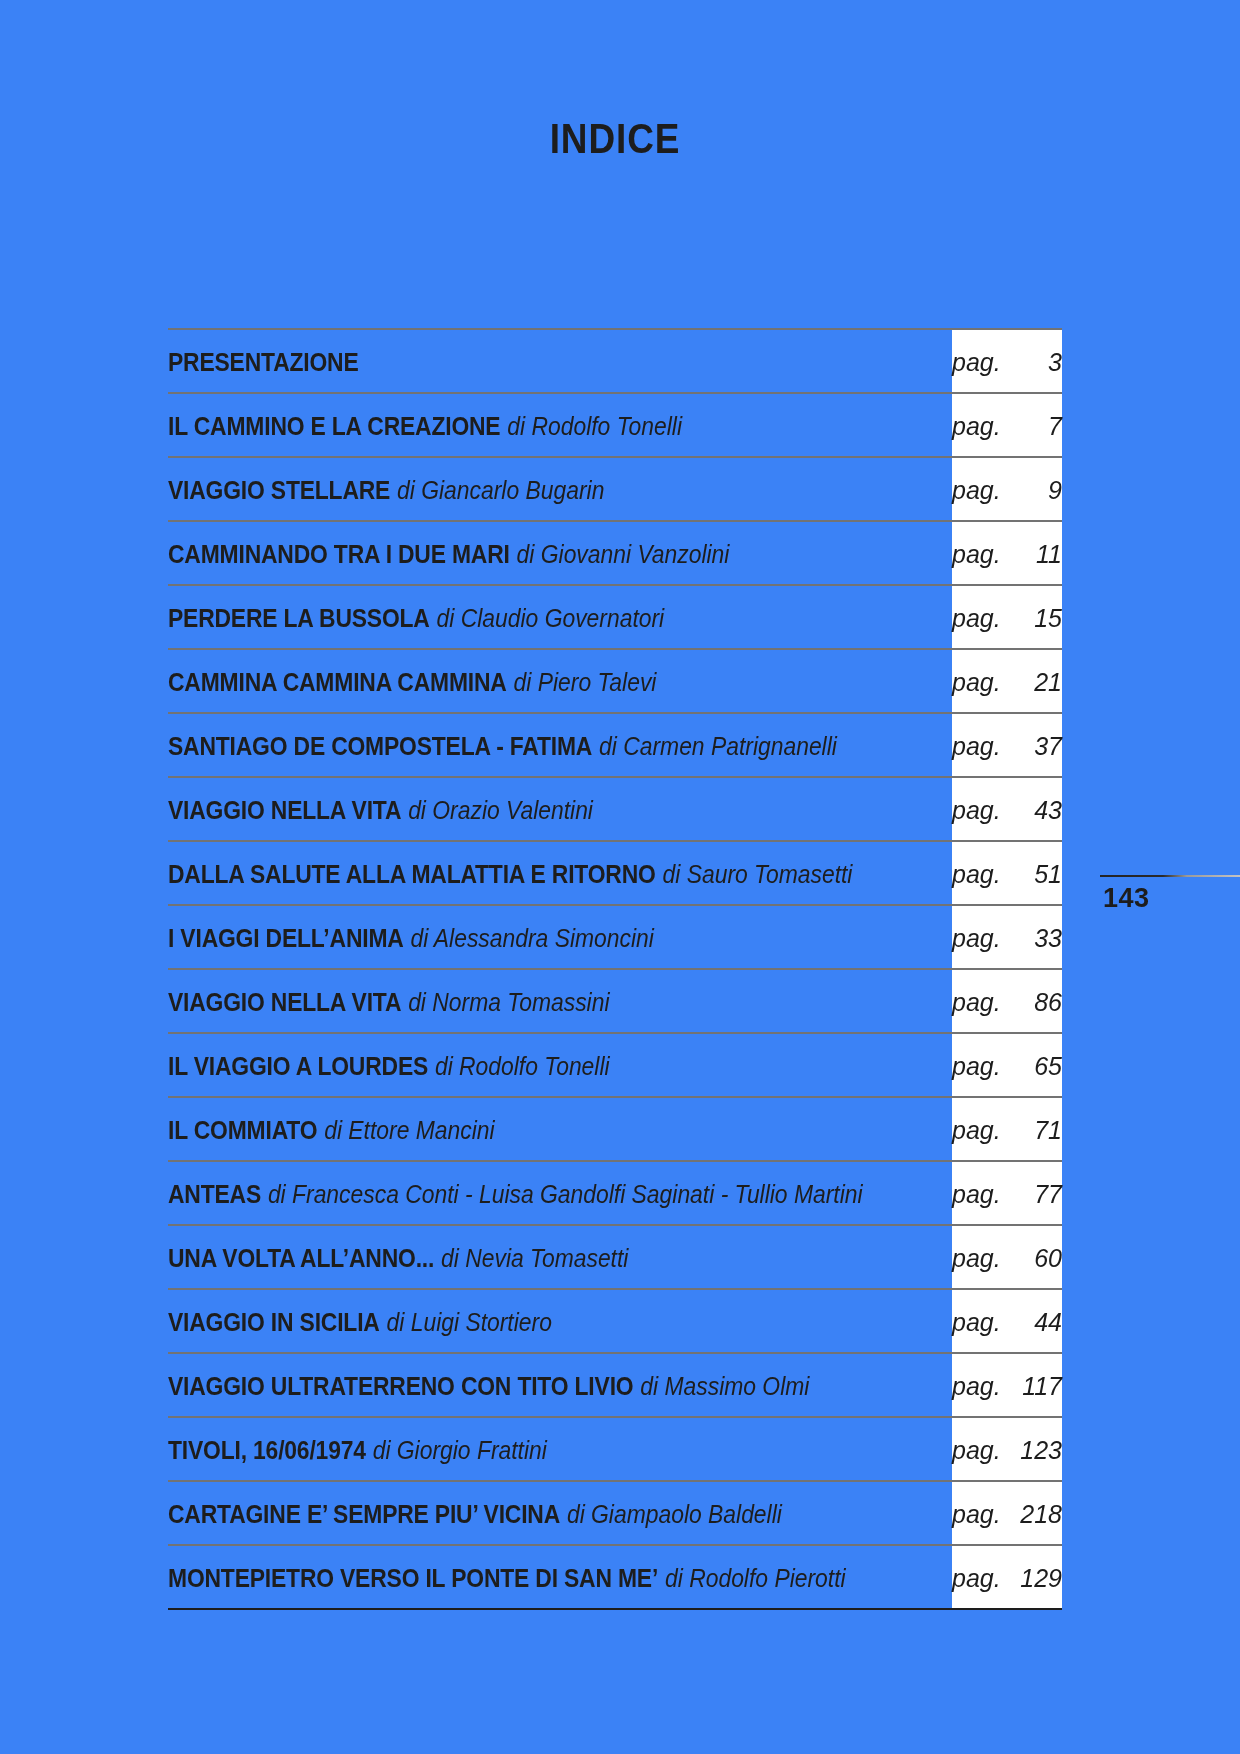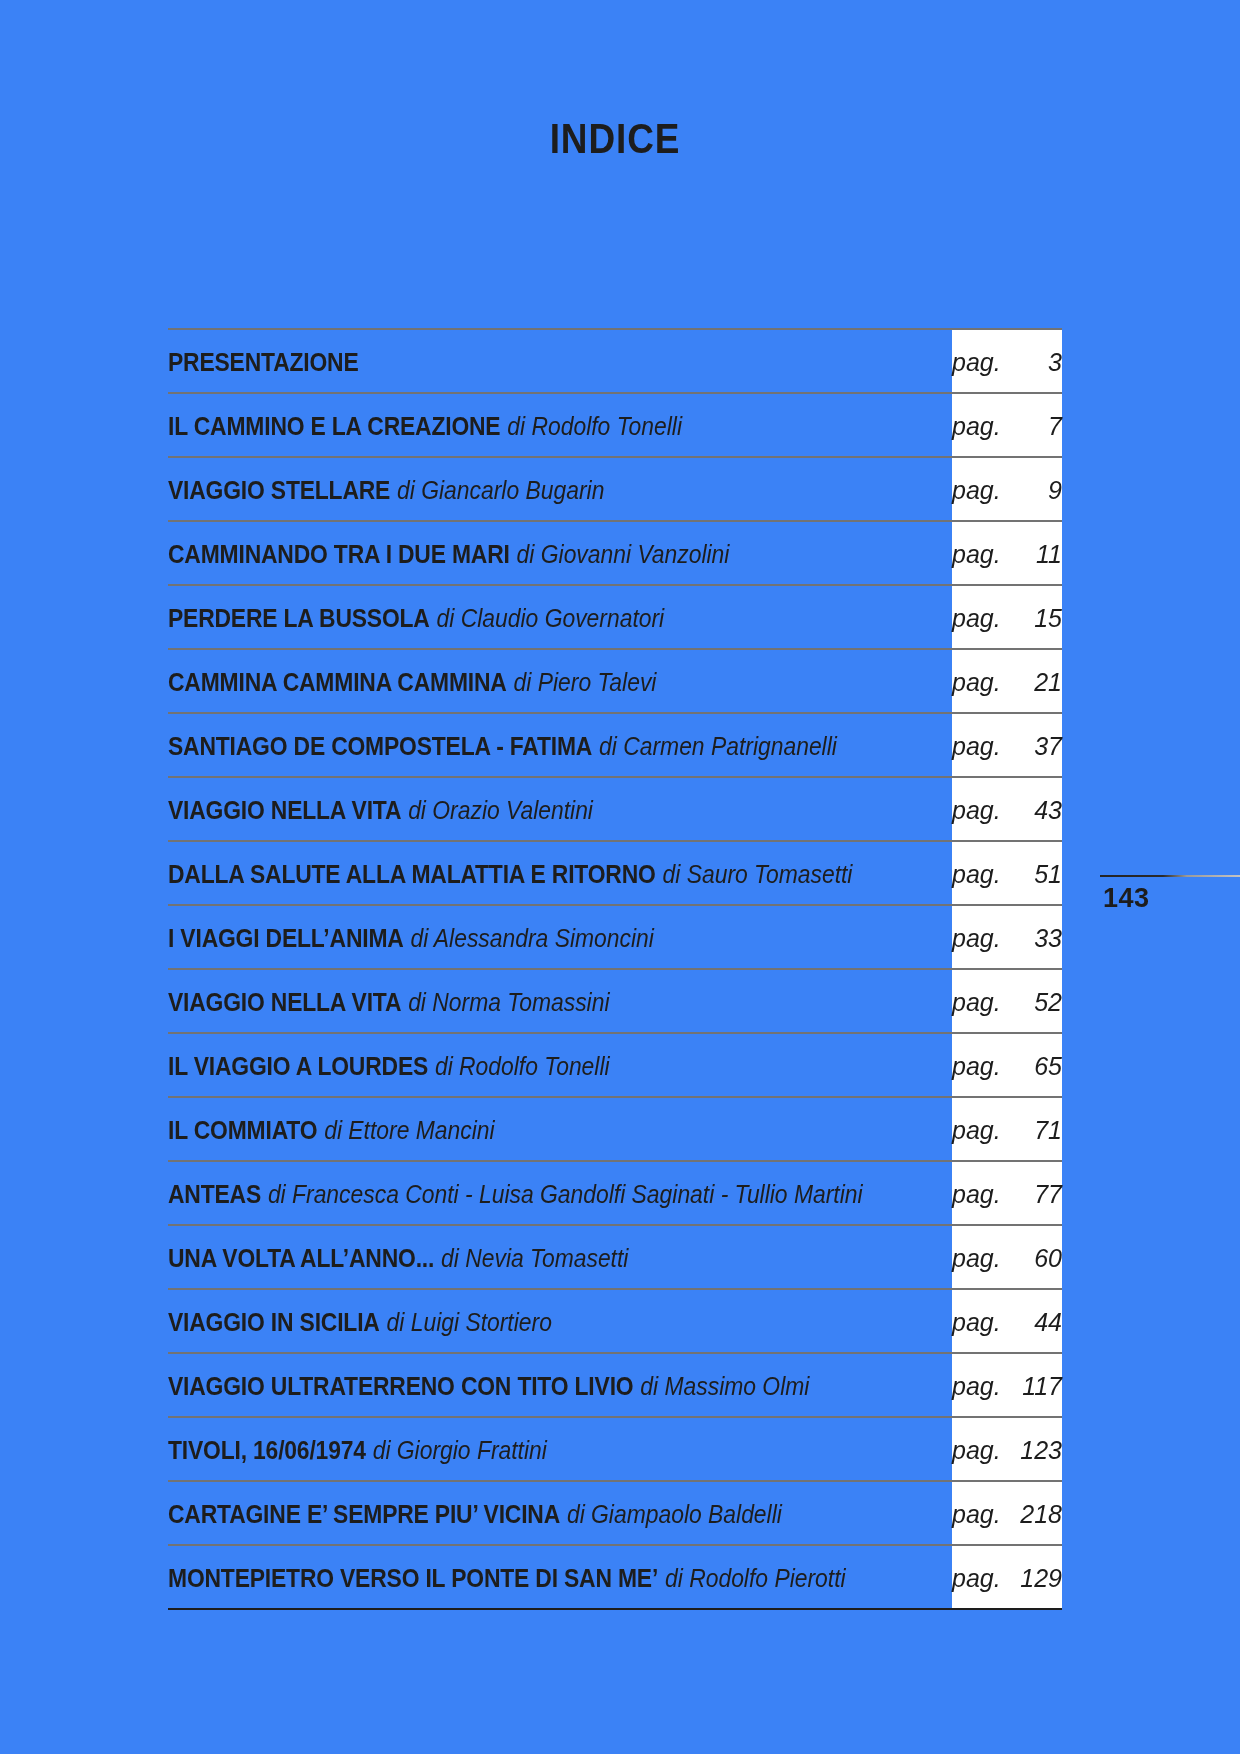--- a/index.html
+++ b/index.html
@@ -211,21 +211,21 @@
       <span class="n">33</span>
     </div>
   </div>
 
   <div class="toc-row">
     <div class="entry">
       <span class="t">VIAGGIO NELLA VITA</span><span class="a">di Norma Tomassini</span>
     </div>
     <div class="pagcol">
       <span class="p">pag.</span>
-      <span class="n">52</span>
+      <span class="n">86</span>
     </div>
   </div>
 
   <div class="toc-row">
     <div class="entry">
       <span class="t">IL VIAGGIO A LOURDES</span><span class="a">di Rodolfo Tonelli</span>
     </div>
     <div class="pagcol">
       <span class="p">pag.</span>
       <span class="n">65</span>

